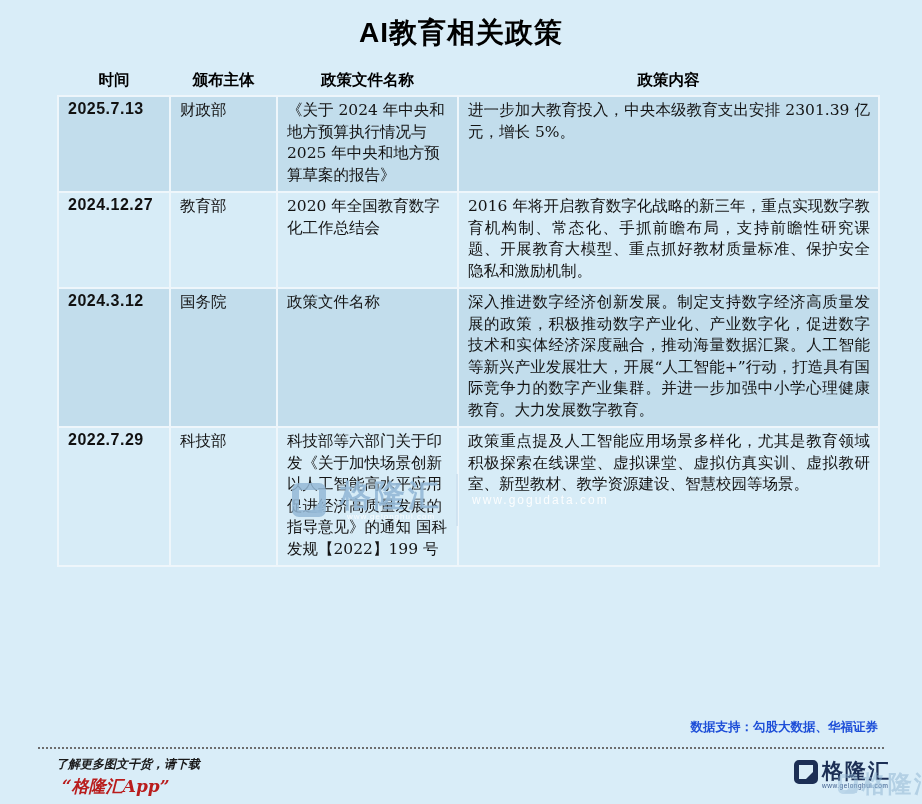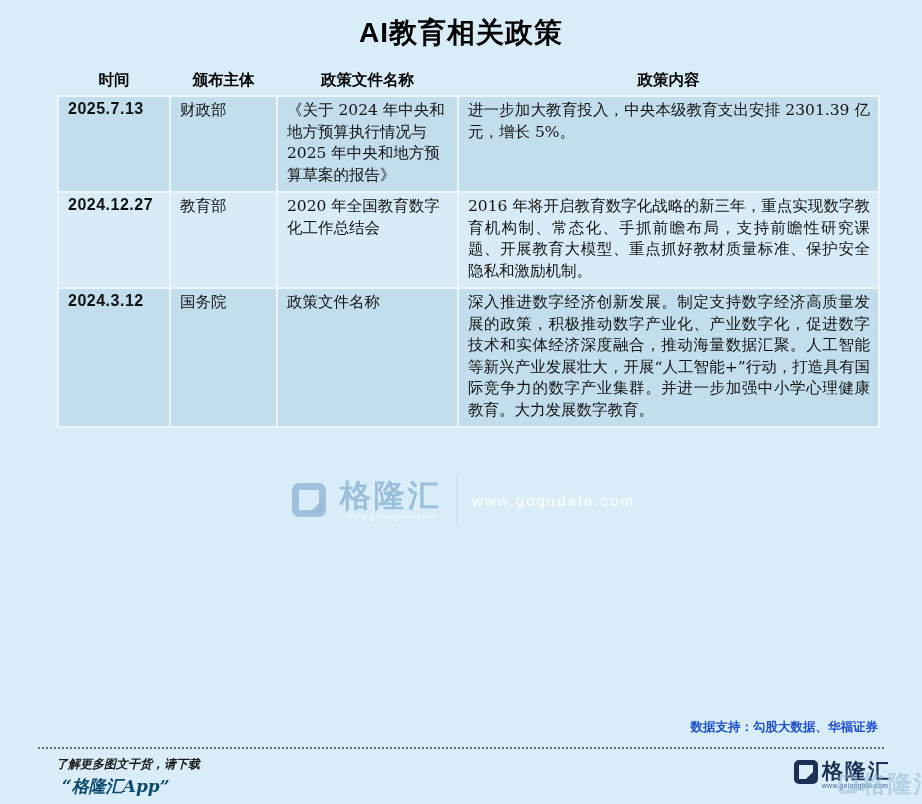--- a/index.html
+++ b/index.html
@@ -59,21 +59,21 @@
     border-top:2px dotted #6d6d6d; height:0;
   }
   .footer-line1 {
     position:absolute; left:56px; top:756px;
     font-family:"DejaVu Serif", serif; font-style:italic;
     font-size:12px; font-weight:bold; color:#1a1a1a;text-align:center;
   }
   .footer-line2 {
     position:absolute; left:62px; top:775px;
     font-family:"DejaVu Serif", serif; font-style:italic;
-    font-size:17px; font-weight:bold; color:#0c4a6e;
+    font-size:17px; font-weight:bold; color:#b91c1c;
   }
   
   .g-glyph { position:relative; display:inline-block; width:24px; height:24px;
     border:5px solid #1c2f55; border-radius:5px; background:transparent; }
   .g-glyph::after { content:""; position:absolute; right:-3px; bottom:-3px;
     width:0; height:0; border-style:solid; border-width:0 0 13px 13px;
     border-color:transparent transparent #1c2f55 transparent; }
   .g-glyph.light { border-color:rgba(148,184,214,.85); }
   .g-glyph.light::after { border-color:transparent transparent rgba(148,184,214,.85) transparent; }
   .brand-logo { position:absolute; left:794px; top:760px; display:flex; gap:4px; align-items:flex-start; }
@@ -90,21 +90,21 @@
   .center-watermark {
     position:absolute; left:292px; top:474px;
     display:flex; align-items:center; gap:14px; pointer-events:none;
   }
   .center-watermark .wm-col { display:flex; flex-direction:column; align-items:center; }
   .center-watermark .g-glyph { width:34px; height:34px; border-width:7px; border-radius:7px; }
   .wm-brand-name { font-size:31px; font-weight:bold; color:rgba(148,184,214,.9); letter-spacing:3px; line-height:32px; }
   .wm-brand-url  { font-size:8px; color:rgba(255,255,255,.85); letter-spacing:1px; }
   .wm-divider { width:2px; height:52px; background:rgba(205,224,238,.85); }
   .wm-data-name { font-size:28px; font-weight:bold; color:rgba(186,211,231,.9); letter-spacing:5px; line-height:30px; white-space:nowrap; }
-  .wm-data-url  { font-size:15px; color:rgba(255,255,255,.9); letter-spacing:2px; }
+  .wm-data-url  { font-size:12px; color:rgba(255,255,255,.9); letter-spacing:2px; }
 </style>
 </head>
 <body>
 
 <div class="page" data-name="infographic-page">
 
   <h1 class="page-title" data-name="page-title">AI教育相关政策</h1>
 
   <div class="policy-table-wrap" data-name="policy-table">
     <table class="policy-table">
@@ -134,20 +134,26 @@
           <td class="cell-issuer" data-name="cell-issuer">教育部</td>
           <td class="cell-doc" data-name="cell-doc-name">2020 年全国教育数字化工作总结会</td>
           <td class="cell-content" data-name="cell-policy-content">2016 年将开启教育数字化战略的新三年，重点实现数字教育机构制、常态化、手抓前瞻布局，支持前瞻性研究课题、开展教育大模型、重点抓好教材质量标准、保护安全隐私和激励机制。</td>
         </tr>
         <tr data-name="table-row">
           <td class="cell-date" data-name="cell-date">2024.3.12</td>
           <td class="cell-issuer" data-name="cell-issuer">国务院</td>
           <td class="cell-doc" data-name="cell-doc-name">政策文件名称</td>
           <td class="cell-content" data-name="cell-policy-content">深入推进数字经济创新发展。制定支持数字经济高质量发展的政策，积极推动数字产业化、产业数字化，促进数字技术和实体经济深度融合，推动海量数据汇聚。人工智能等新兴产业发展壮大，开展“人工智能+”行动，打造具有国际竞争力的数字产业集群。并进一步加强中小学心理健康教育。大力发展数字教育。</td>
         </tr>
+        <tr data-name="table-row">
+          <td class="cell-date" data-name="cell-date">2022.7.29</td>
+          <td class="cell-issuer" data-name="cell-issuer">科技部</td>
+          <td class="cell-doc" data-name="cell-doc-name">科技部等六部门关于印发《关于加快场景创新以人工智能高水平应用促进经济高质量发展的指导意见》的通知 国科发规【2022】199 号</td>
+          <td class="cell-content" data-name="cell-policy-content">政策重点提及人工智能应用场景多样化，尤其是教育领域积极探索在线课堂、虚拟课堂、虚拟仿真实训、虚拟教研室、新型教材、教学资源建设、智慧校园等场景。</td>
+        </tr>
       </tbody>
     </table>
   </div>
 
   <div class="center-watermark" data-name="center-watermark">
     <span class="g-glyph light" data-name="gelonghui-g-logo-icon"></span>
     <span class="wm-col">
       <span class="wm-brand-name" data-name="watermark-brand-name">格隆汇</span>
       <span class="wm-brand-url" data-name="watermark-brand-url">www.gelonghui.com</span>
     </span>

